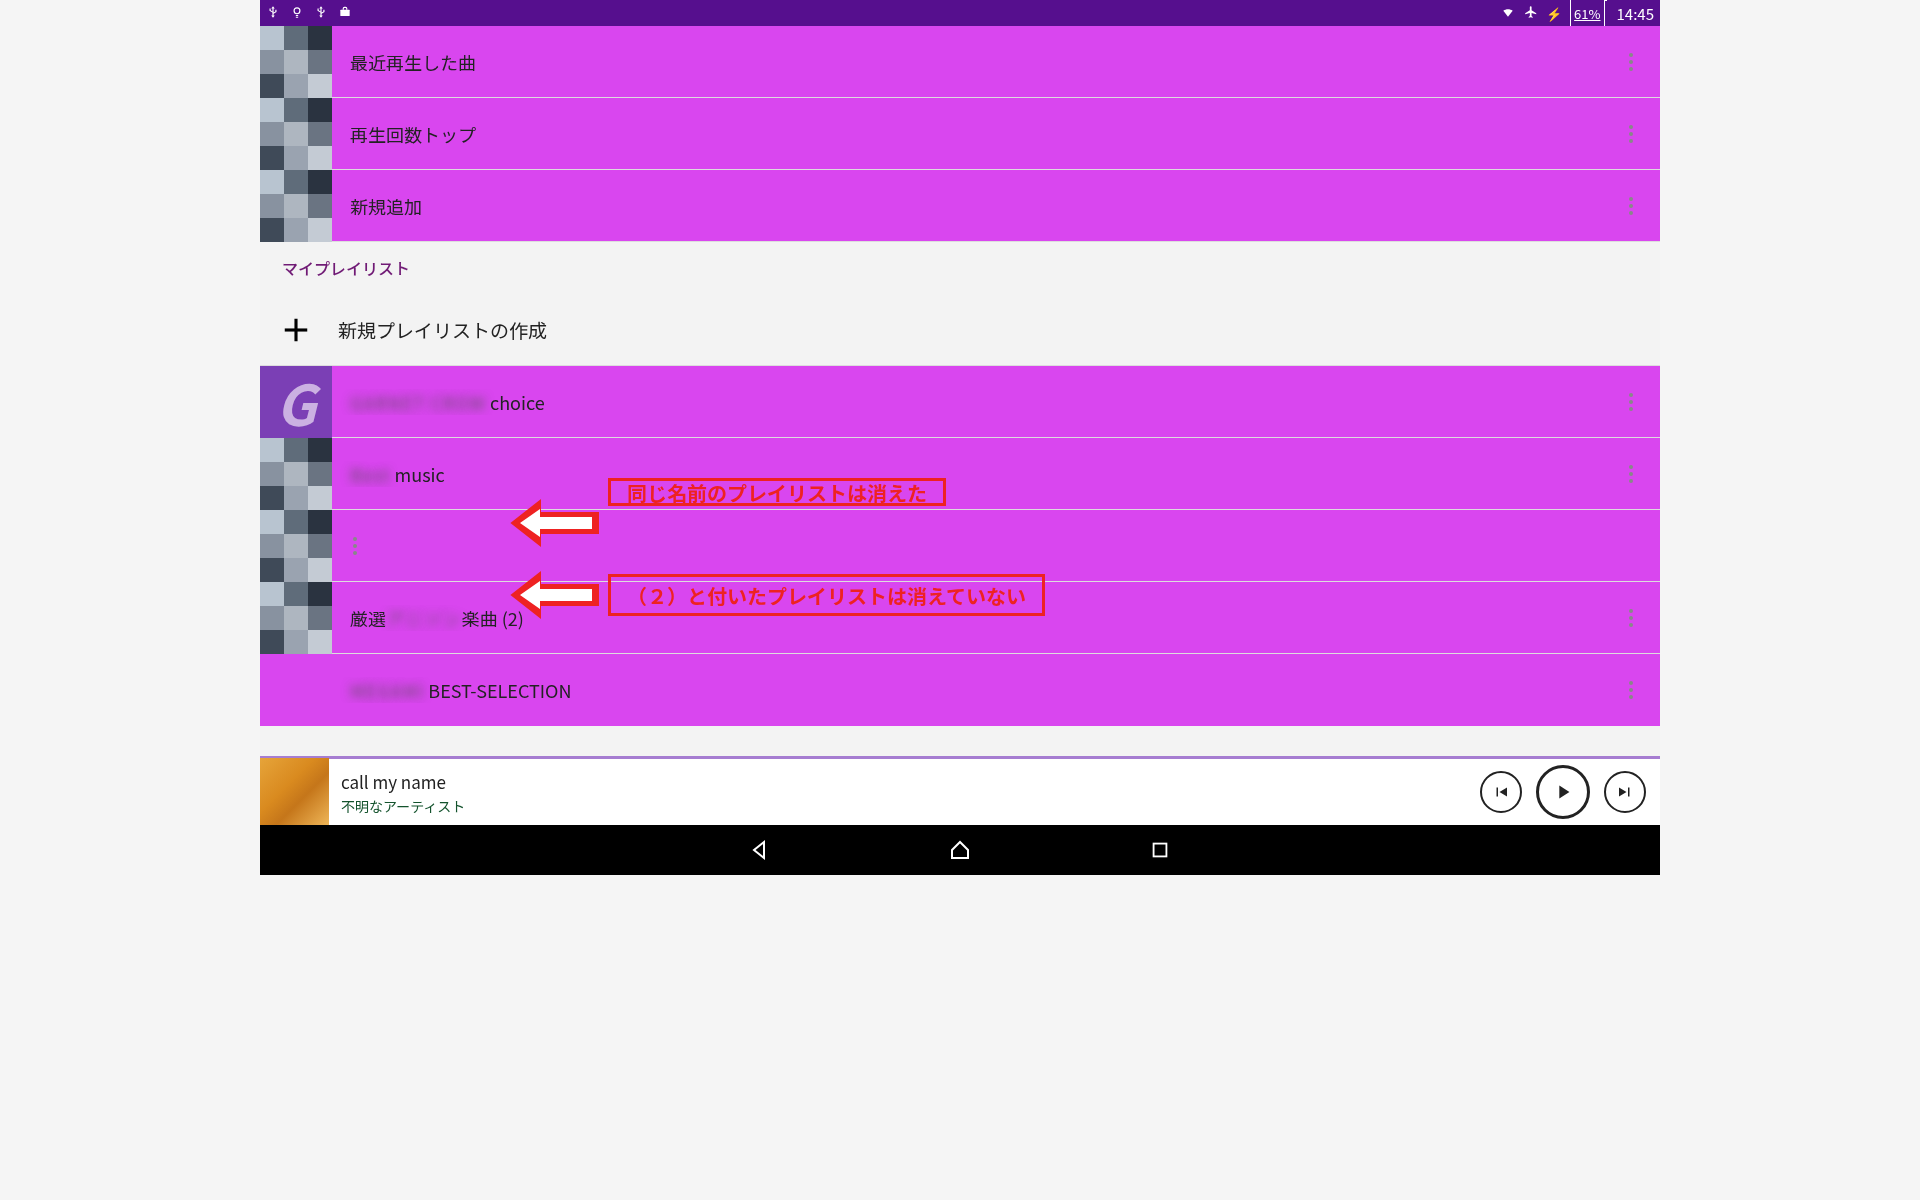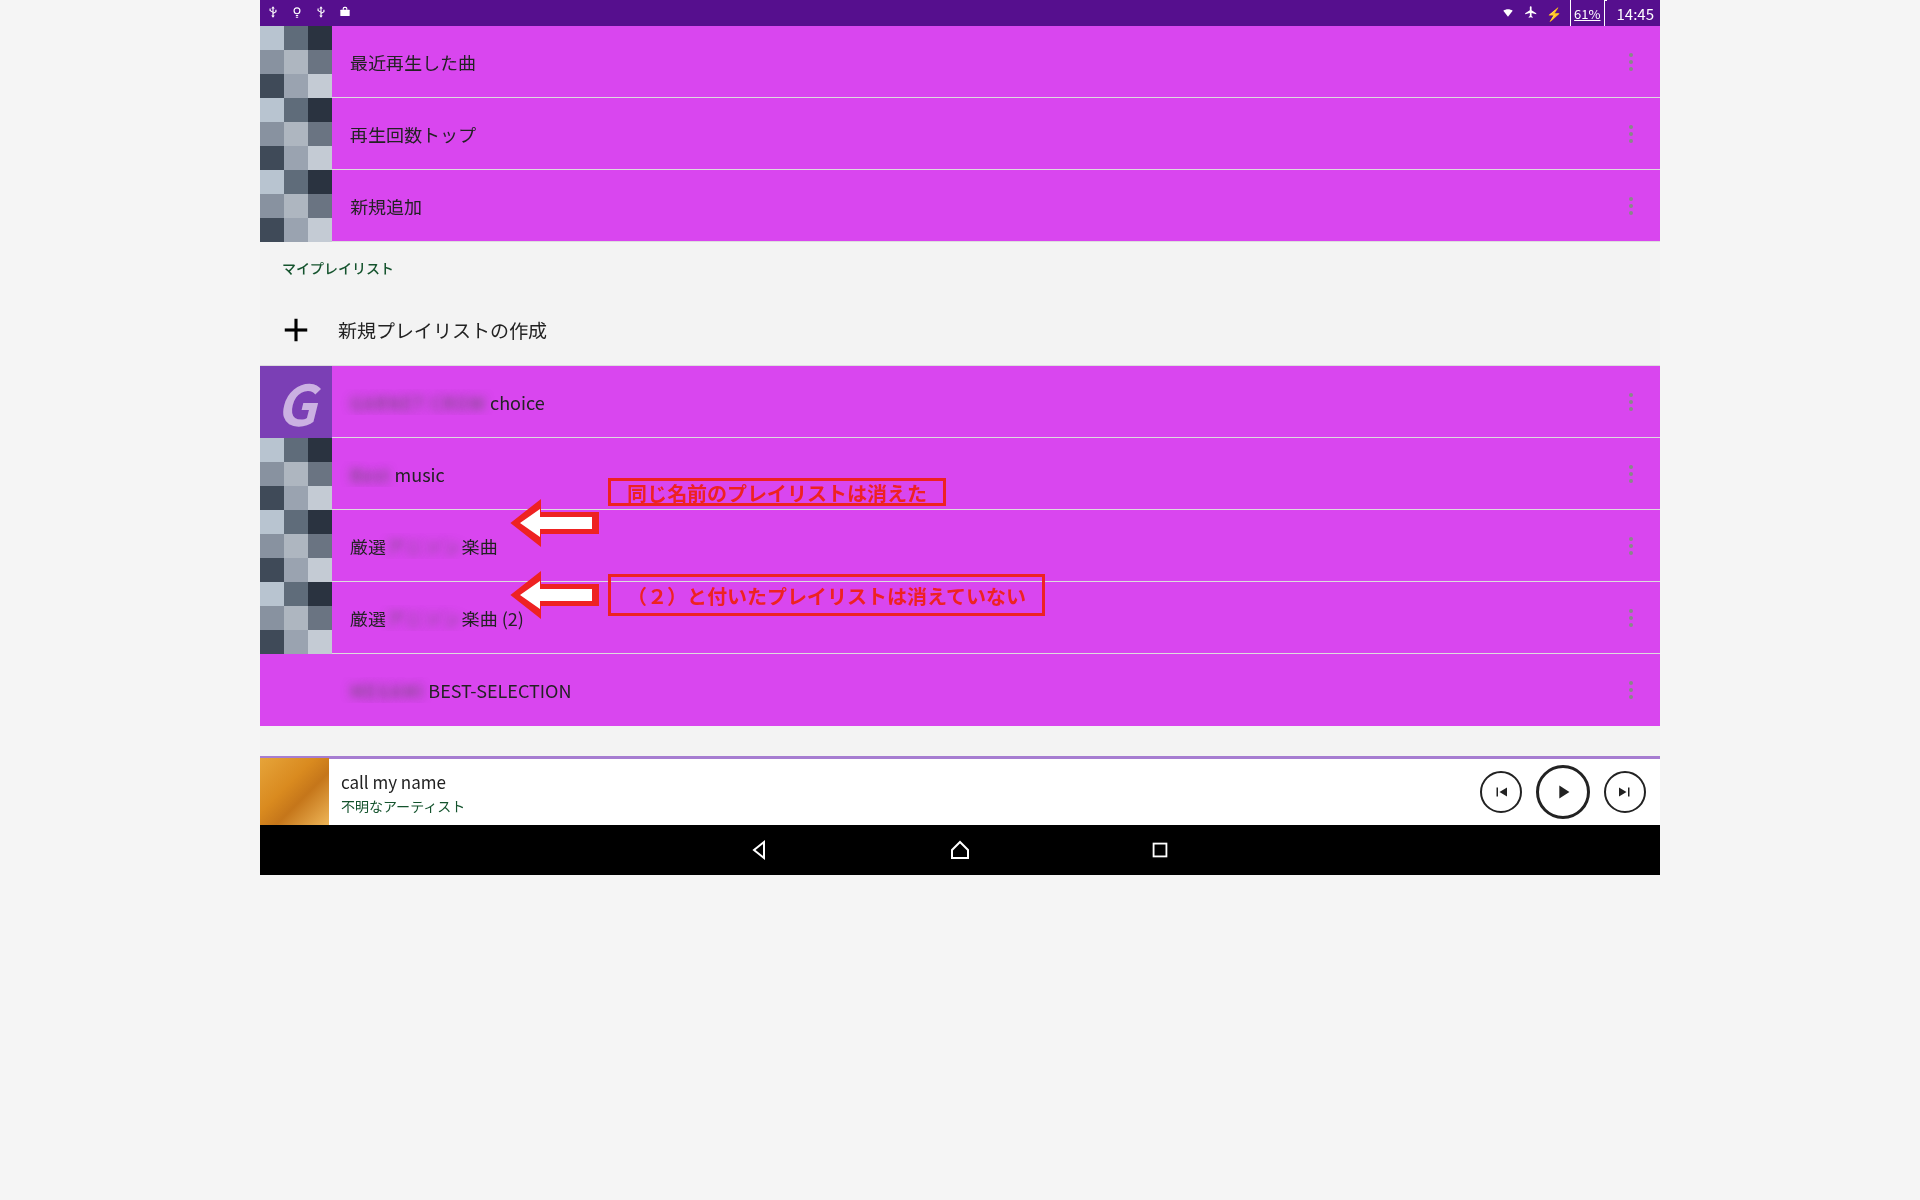--- a/index.html
+++ b/index.html
@@ -29,21 +29,21 @@
   .thumb.purple { grid-template-columns: 1fr; grid-template-rows: 1fr; }
   .thumb.purple > div { background: #7b3fb5; display:flex; align-items:center; justify-content:center; color:#cbb1e2; font-size:56px; font-weight:bold; font-style:italic; overflow:hidden; }
 
   .row-title { flex: 1; padding-left: 18px; font-size: 18px; color: #222; white-space: nowrap; overflow: hidden; }
   .row-title .blur { color: transparent; text-shadow: 0 0 10px rgba(80,80,80,0.9); letter-spacing: 1px; }
 
   .more-btn { width: 46px; height: 46px; margin-right: 6px; display:flex; align-items:center; justify-content:center; cursor:pointer; }
   .more-dots { display:flex; flex-direction:column; gap:3px; }
   .more-dots span { width:4px; height:4px; border-radius:50%; background:#888; display:block; }
 
-  .section-header { height: 52px; display:flex; align-items:center; padding-left: 22px; color: #14532d; font-size: 14px; font-weight: 500; background:#f3f3f3; }
+  .section-header { height: 52px; display:flex; align-items:center; padding-left: 22px; color: #701a75; font-size: 16px; font-weight: 500; background:#f3f3f3; }
 
   .create-row { height: 72px; display:flex; align-items:center; background:#f3f3f3; border-bottom: 1px solid #ddd; }
   .plus-icon { width:72px; height:72px; display:flex; align-items:center; justify-content:center; }
   .plus-icon svg { width:30px; height:30px; }
   .create-label { font-size: 19px; color:#222; padding-left: 6px; text-align: center; }
 
   
   .now-playing { position:absolute; left:0; right:0; bottom:50px; height:69px; background:#fff; display:flex; align-items:center; border-top:3px solid #a67dd1; }
   .np-thumb { width:69px; height:69px; background: linear-gradient(135deg, #e6a43a 0%, #d98a1f 40%, #c5761a 60%, #f0b85a 100%); }
   .np-text { flex:1; padding-left: 12px; }
@@ -228,21 +228,20 @@
           <div></div>
           <div></div>
           <div></div>
           <div></div>
           <div></div>
           <div></div>
           <div></div>
           <div></div>
           <div></div>
         </div>
-      <div class="row-title"><span>厳選</span><span class="blur">アニソン</span><span>楽曲</span></div>
       <div class="more-btn">
           <div class="more-dots">
             <span></span>
             <span></span>
             <span></span>
           </div>
         </div>
     </div>
     <div class="row">
       <div class="thumb">

